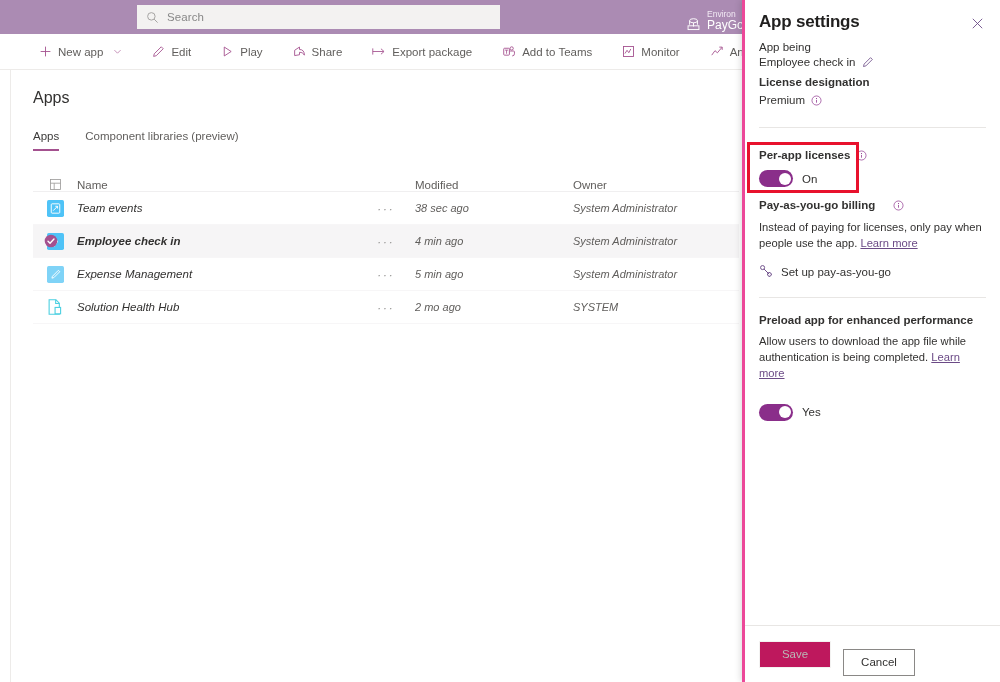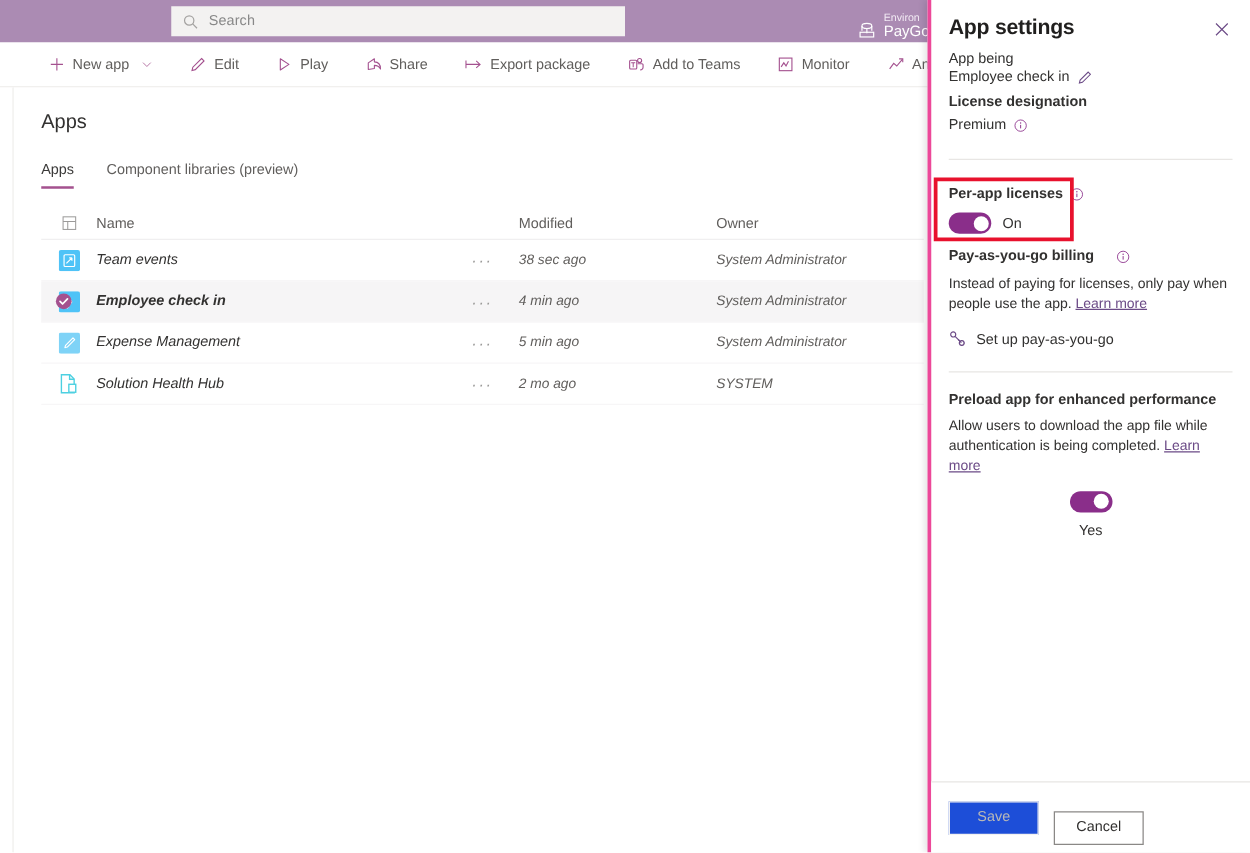--- a/index.html
+++ b/index.html
@@ -62,21 +62,21 @@
 
   .tabs { position:absolute; left:22px; top:60px; display:flex; gap:26px; }
   .tab { font-size:11.5px; color:#605e5c; padding-bottom:9px; position:relative; cursor:default; }
   .tab.active { color:#3b3a39; }
   .tab.active::after {
     content:""; position:absolute; left:0; right:0; bottom:0; height:2px; background:#a4518f;
   }
 
   .list-header {
     position:absolute; left:22px; top:96px; width:706px; height:26px;
-    display:flex; align-items:center; border-bottom:1px solid #f0eff0;
+    display:flex; align-items:flex-end; border-bottom:1px solid #f0eff0;
   }
   .col-icon { width:44px; display:flex; align-items:center; justify-content:center; }
   .col-name { width:338px; font-size:11.5px; color:#605e5c; }
   .col-mod  { width:158px; font-size:11.5px; color:#605e5c; }
   .col-own  { width:166px; font-size:11.5px; color:#605e5c; }
 
   .rows { position:absolute; left:22px; top:122px; width:706px;font-style:italic; }
   .row {
     height:33px; display:flex; align-items:center;
     border-bottom:1px solid #f7f6f7; position:relative;
@@ -136,21 +136,21 @@
   .panel-footer {
     position:absolute; left:0; right:0; bottom:0; height:57px;
     border-top:1px solid #e8e6e4; background:#fff;
     display:flex; align-items:center; padding-left:14px; gap:12px;
   }
   .btn {
     height:27px; min-width:72px; padding:0 14px; font-size:11.5px;
     display:flex; align-items:center; justify-content:center;
     font-family:"Liberation Sans", sans-serif; cursor:default;
   }
-  .btn.save { background:#1d4ed8; color:#b9b8b6; border:1px solid #f3f2f1; }
+  .btn.save { background:#be185d; color:#b9b8b6; border:1px solid #f3f2f1; }
   .btn.cancel { background:#fff; color:#323130; border:1px solid #8a8886;margin-top:16px; }
 </style>
 </head>
 <body>
 
 <div class="app">
 
   <div class="topbar">
     <div class="searchbox">
       <svg class="mag" viewBox="0 0 16 16">
@@ -420,21 +420,21 @@
     </div>
 
     <div class="divider" style="top:297px;"></div>
 
     <div class="p-sec" style="top:314px;">
       <div class="p-label b">Preload app for enhanced performance</div>
       <div class="p-desc" style="margin-top:7px;">
         <span>Allow users to download the app file while authentication is being completed.</span>
         <span class="link">Learn more</span>
       </div>
-      <div class="toggle-row" style="margin-top:11px;flex-direction:column;">
+      <div class="toggle-row" style="margin-top:22px;">
         <div class="toggle">
           <div class="knob"></div>
         </div>
         <span class="toggle-txt">Yes</span>
       </div>
     </div>
 
     <div class="panel-footer">
       <div class="btn save">Save</div>
       <div class="btn cancel">Cancel</div>

